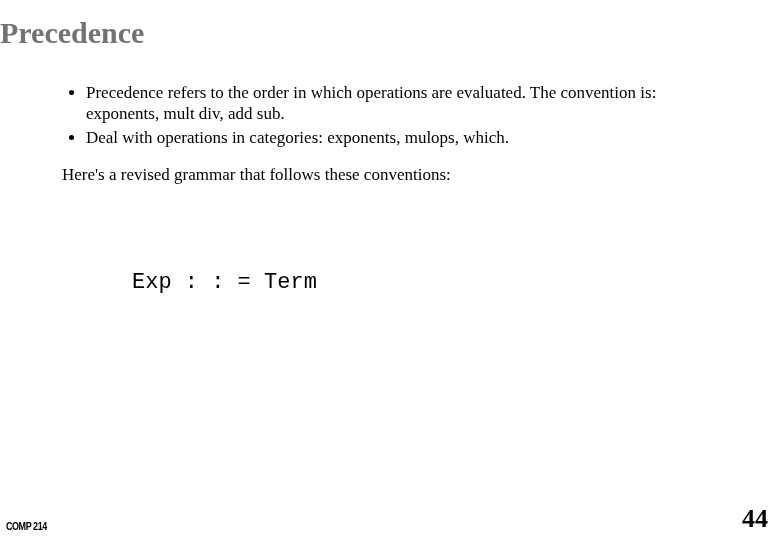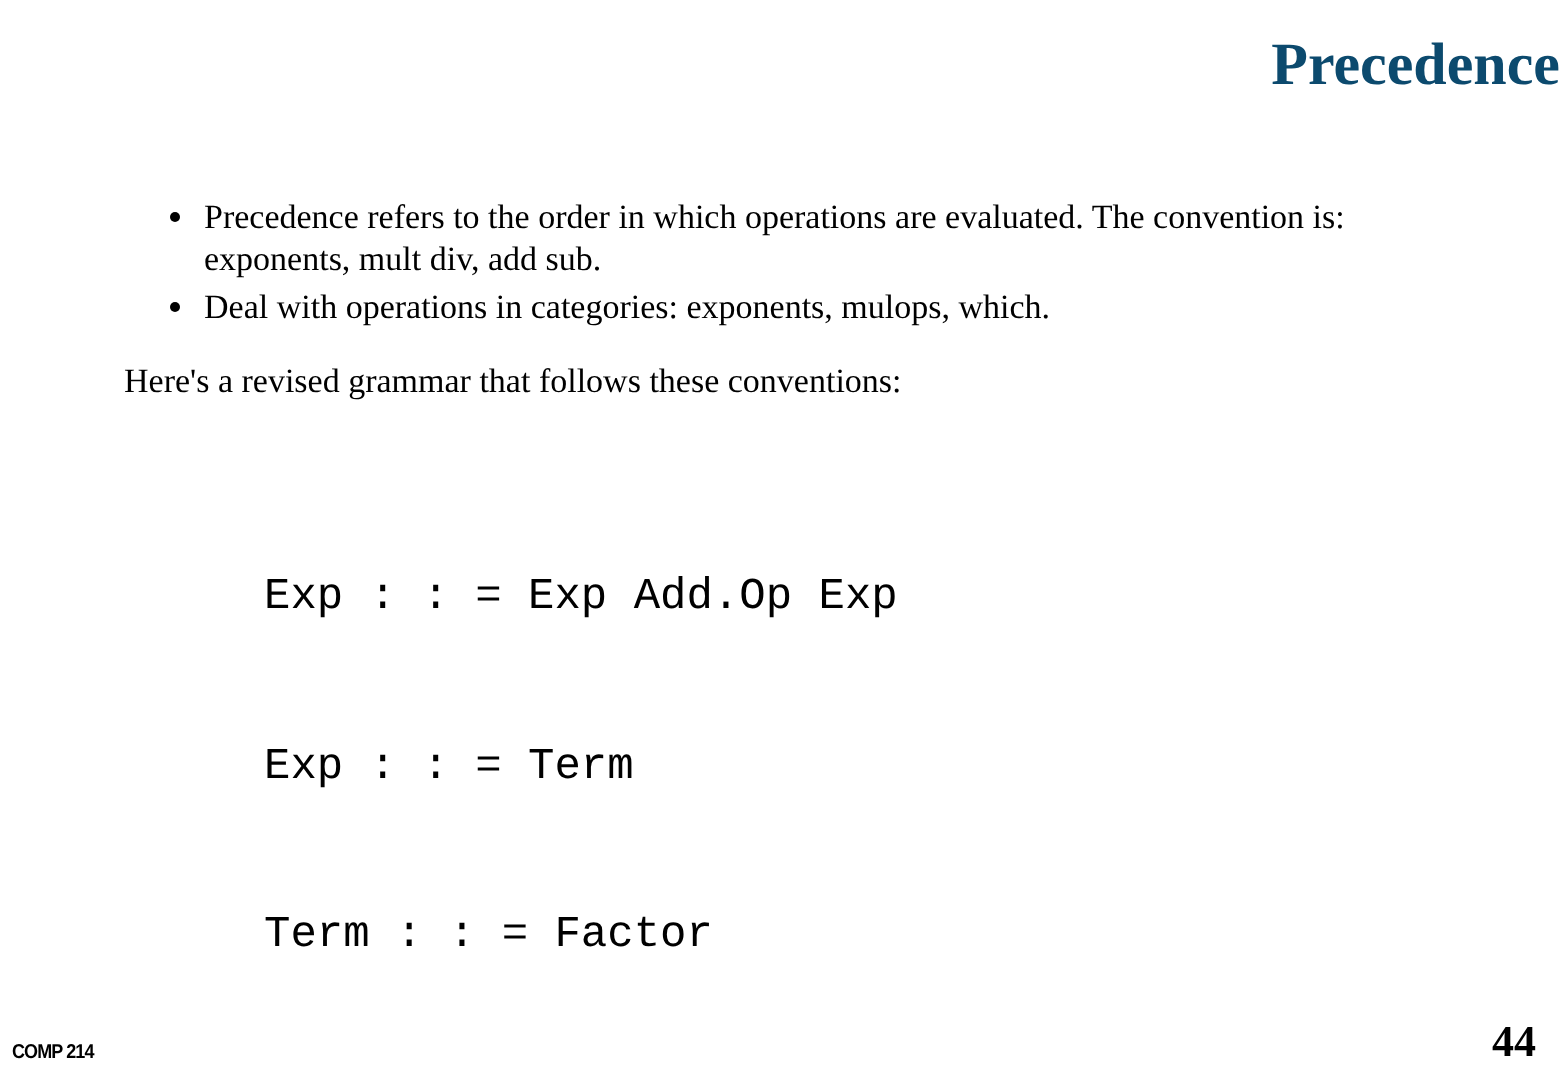--- a/index.html
+++ b/index.html
@@ -12,33 +12,33 @@
     color: #000000;
     position: relative;
   }
   .slide {
     width: 780px;
     height: 540px;
     position: relative;
     box-sizing: border-box;
   }
   .title {
-    text-align: right;
+    text-align: left;
     font-size: 30px;
     font-weight: bold;
-    color: #0c4a6e;
+    color: #737373;
     padding-top: 16px;
   }
   .body {
     padding: 32px 62px 0 62px;
     font-size: 17px;
     line-height: 1.25;
   }
   ul.bullets {
-    margin: 16px;
+    margin: 0;
     padding-left: 24px;
   }
   ul.bullets li {
     margin-bottom: 2px;
   }
   .after-bullets {
     margin-top: 16px;
   }
   .grammar {
     font-family: "Courier New", Courier, monospace;
@@ -56,43 +56,41 @@
     font-weight: bold;
     font-family: Arial, sans-serif;
     letter-spacing: -0.5px;
     transform: scaleX(0.9);
     transform-origin: left;
   }
   .footer-right {
     position: absolute;
     right: 12px;
     bottom: 6px;
-    font-size: 22px;
+    font-size: 26px;
     font-weight: bold;
     font-family: "Times New Roman", Times, serif;
   }
 </style>
 </head>
 <body>
 
 <div class="slide">
 
   <div class="title">Precedence</div>
 
   <div class="body">
     <ul class="bullets">
       <li>Precedence refers to the order in which operations are evaluated.  The convention is: exponents, mult div, add sub.</li>
       <li>Deal with operations in categories: exponents, mulops, which.</li>
     </ul>
     <div class="after-bullets">Here's a revised grammar that follows these conventions:</div>
 
     <div class="grammar">
-      <div>Exp : : = Exp Add.Op Exp</div>
       <div>Exp : : = Term</div>
-      <div>Term : : = Factor</div>
       
       
       
       
     </div>
   </div>
 
   <div class="footer-left">COMP 214</div>
   <div class="footer-right">44</div>
 

